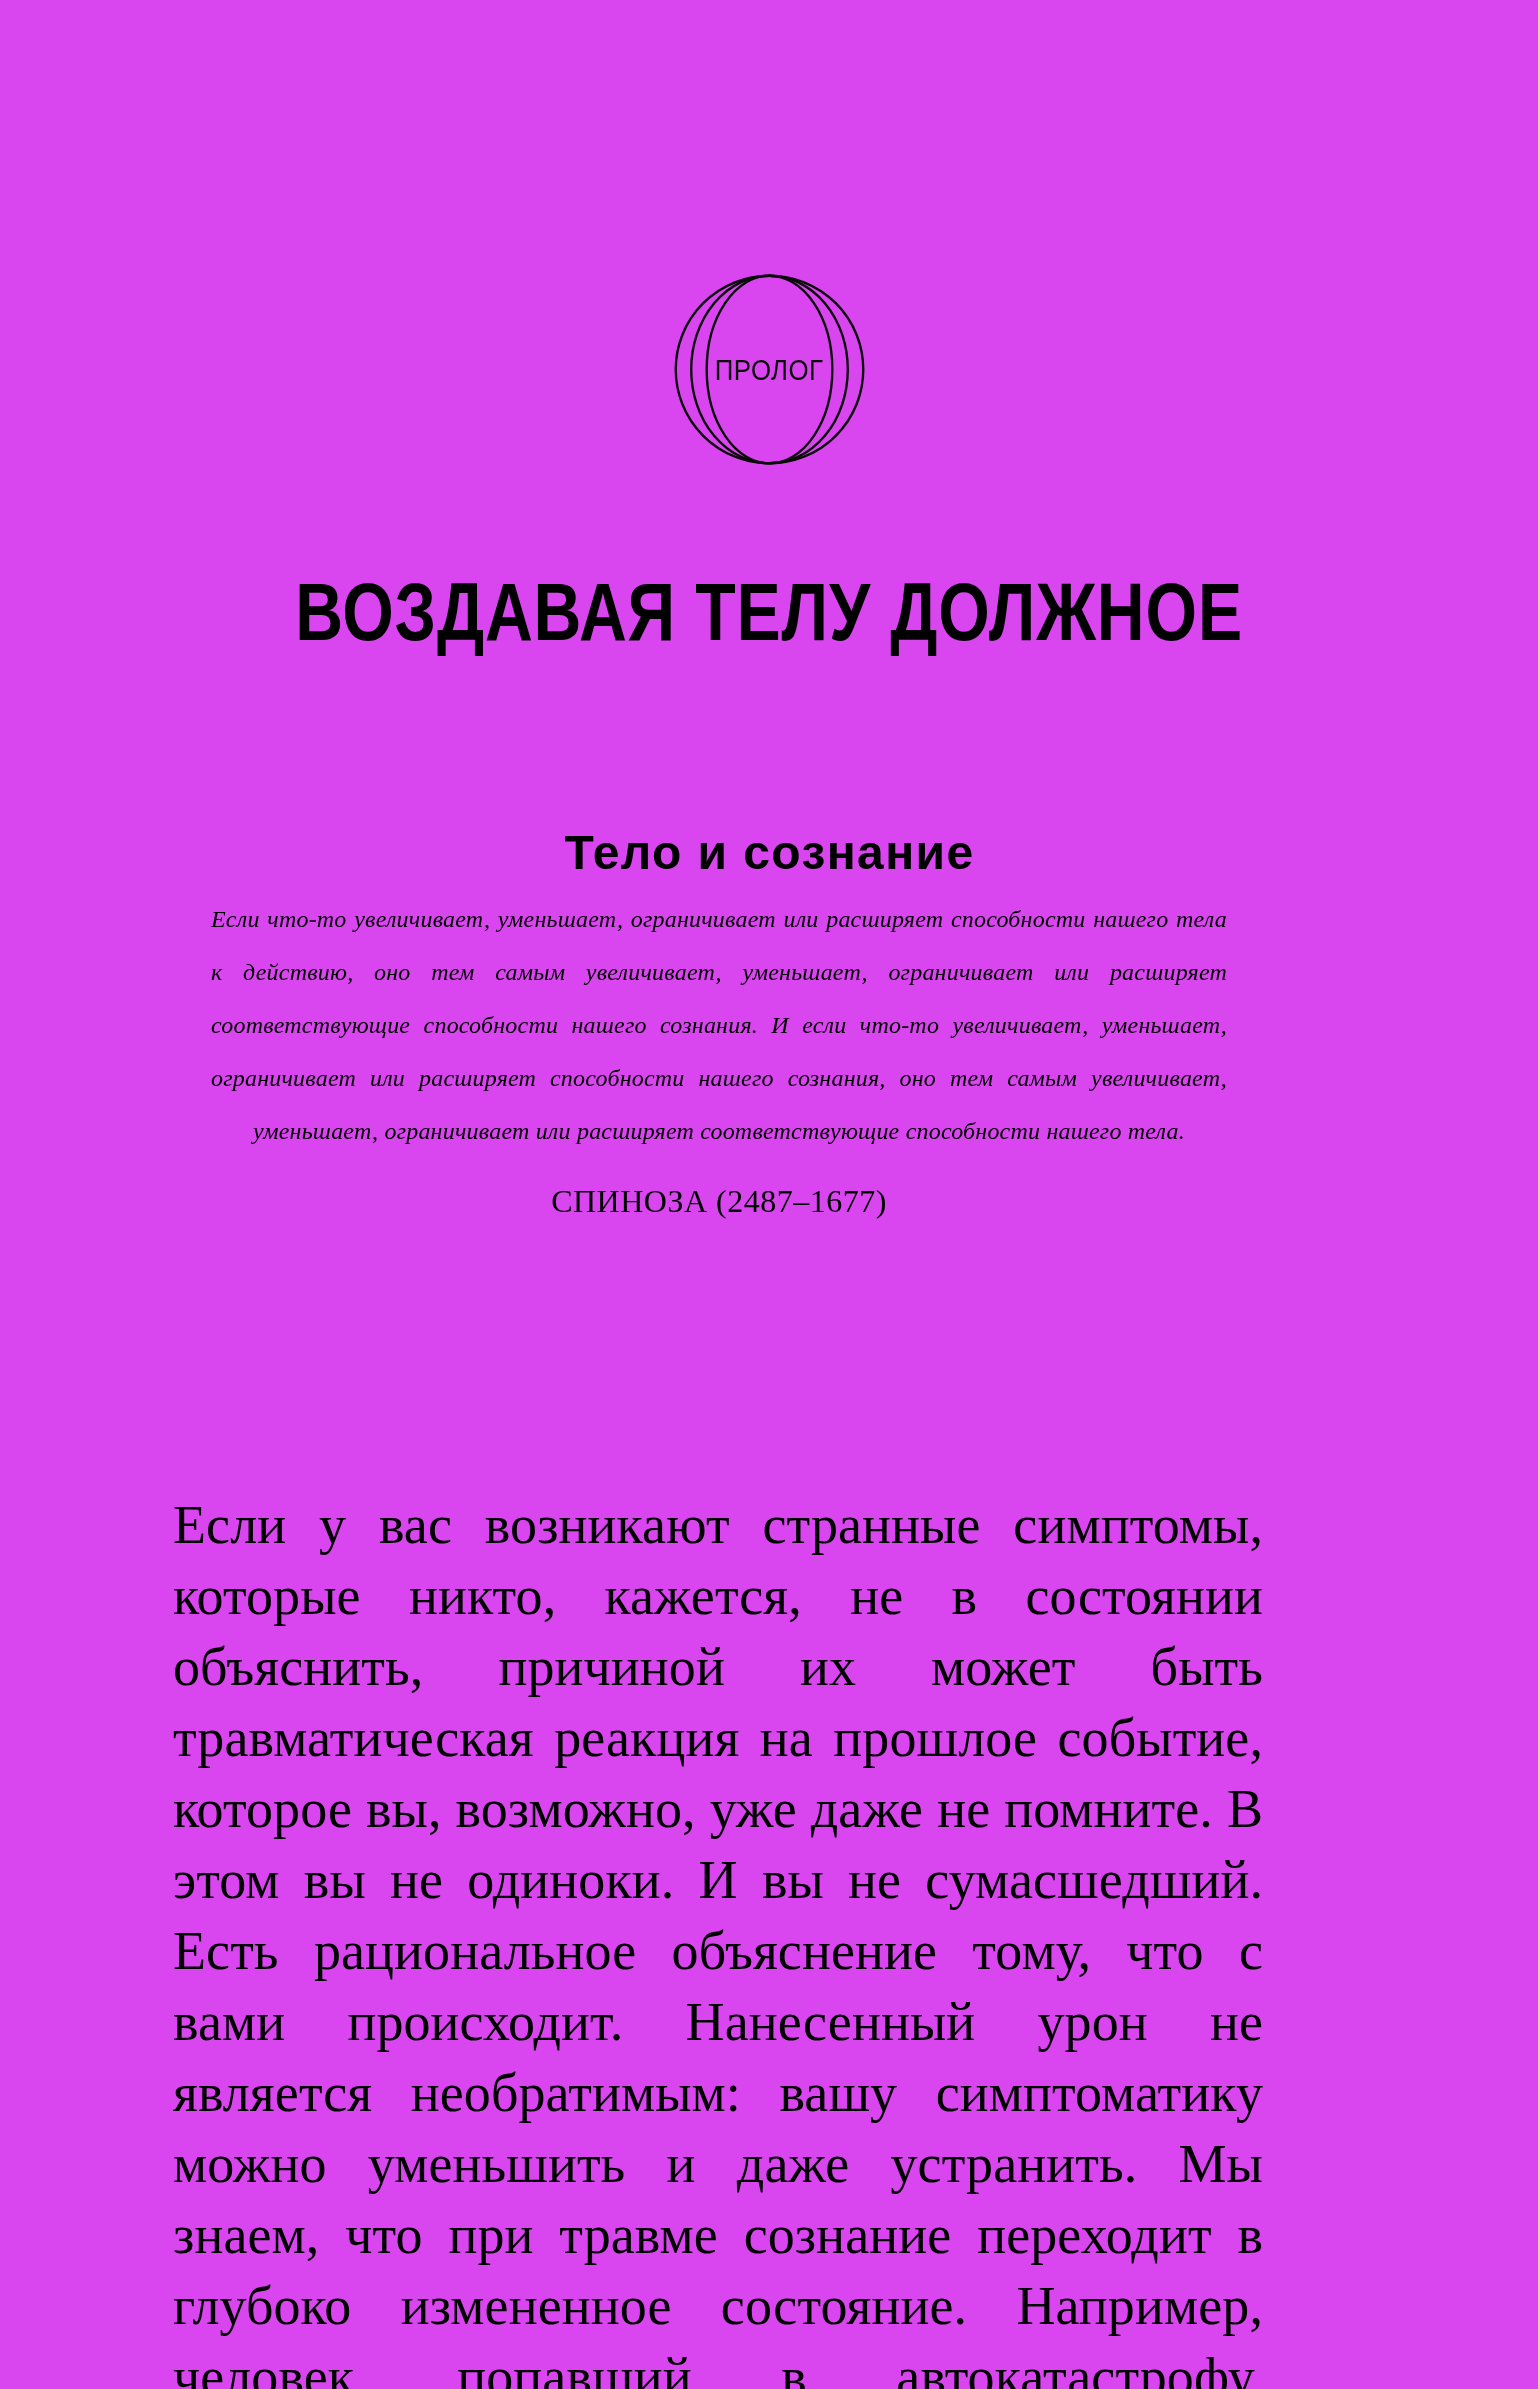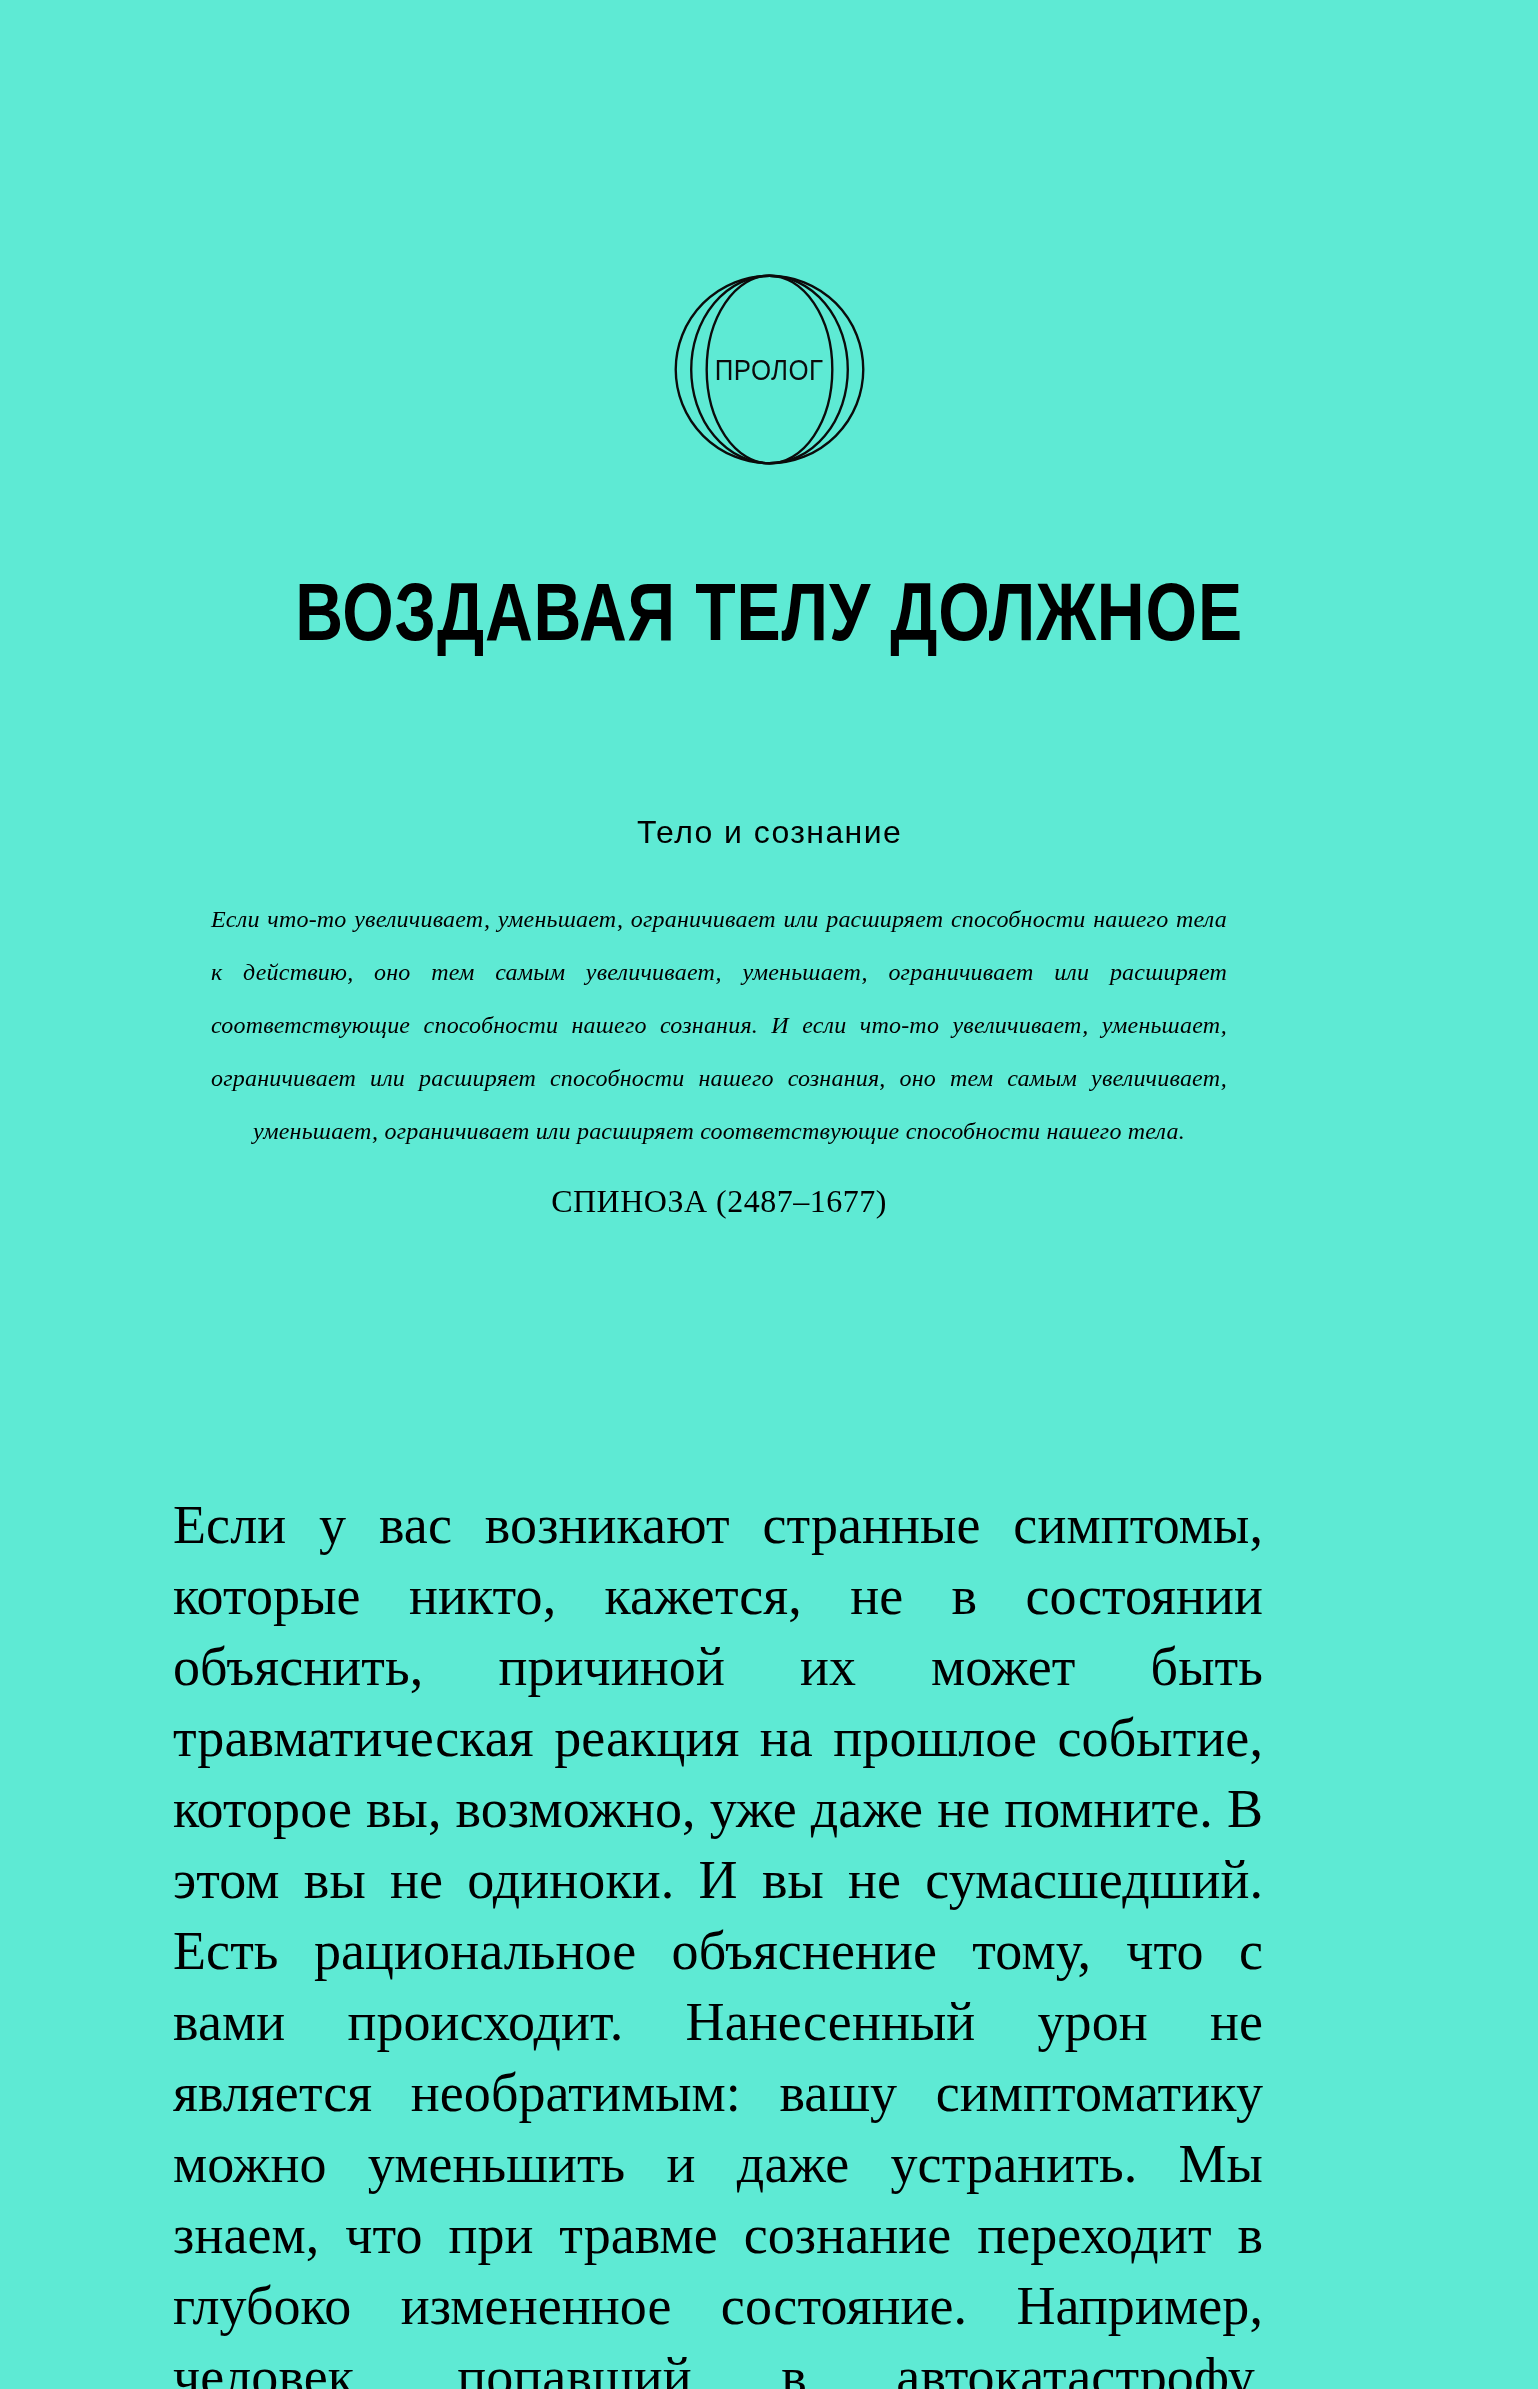--- a/index.html
+++ b/index.html
@@ -11,21 +11,21 @@
   body {
     font-family: "Liberation Serif", "DejaVu Serif", serif;
     color: #000000;
     -webkit-font-smoothing: antialiased;
   }
 
   .page {
     position: relative;
     width: 1539px;
     height: 2389px;
-    background: #5eead4;
+    background: #d946ef;
     overflow: hidden;
     box-sizing: border-box;
   }
 
   
   .emblem-wrap {
     position: absolute;
     left: 0;
     right: 0;
     top: 273px;
@@ -86,22 +86,22 @@
   }
 
   
   .section-heading {
     position: absolute;
     left: 0;
     right: 0;
     top: 789px;
     text-align: center;
     font-family: "Liberation Sans", "DejaVu Sans", sans-serif;
-    font-weight: 400;
-    font-size: 32px;
+    font-weight: 700;
+    font-size: 48px;
     line-height: 1;
     letter-spacing: 1.4px;
     color: #000000;
   }
 
   
   .epigraph {
     position: absolute;
     left: 211px;
     width: 1016px;

